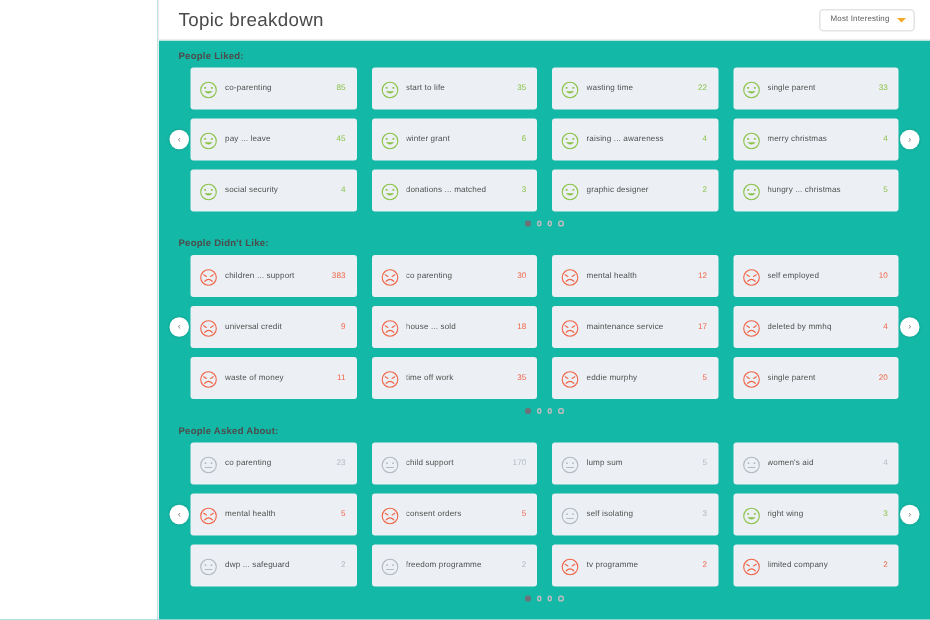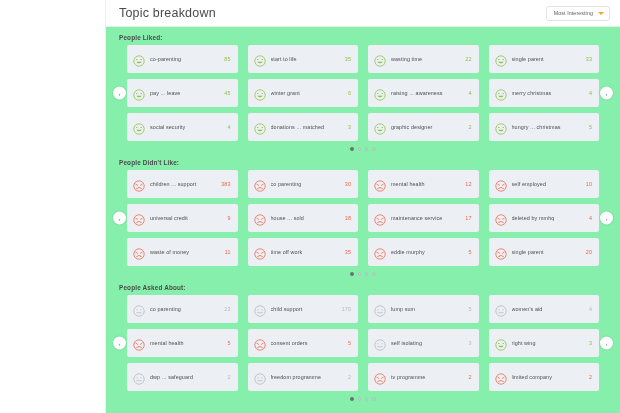--- a/index.html
+++ b/index.html
@@ -18,21 +18,21 @@
     width: 620px;
     height: 413px;
     background: #ffffff;
   }
   .panel {
     position: absolute;
     left: 105px;
     top: 0;
     width: 515px;
     height: 413px;
-    background: #86efac;
+    background: #14b8a6;
     border-left: 1px solid #eeeeee;
     box-sizing: border-box;
   }
   .panel-header {
     height: 27px;
     background: #ffffff;
     border-bottom: 1px solid #ededed;
     display: flex;
     align-items: center;
     padding: 0 10px 0 13px;

